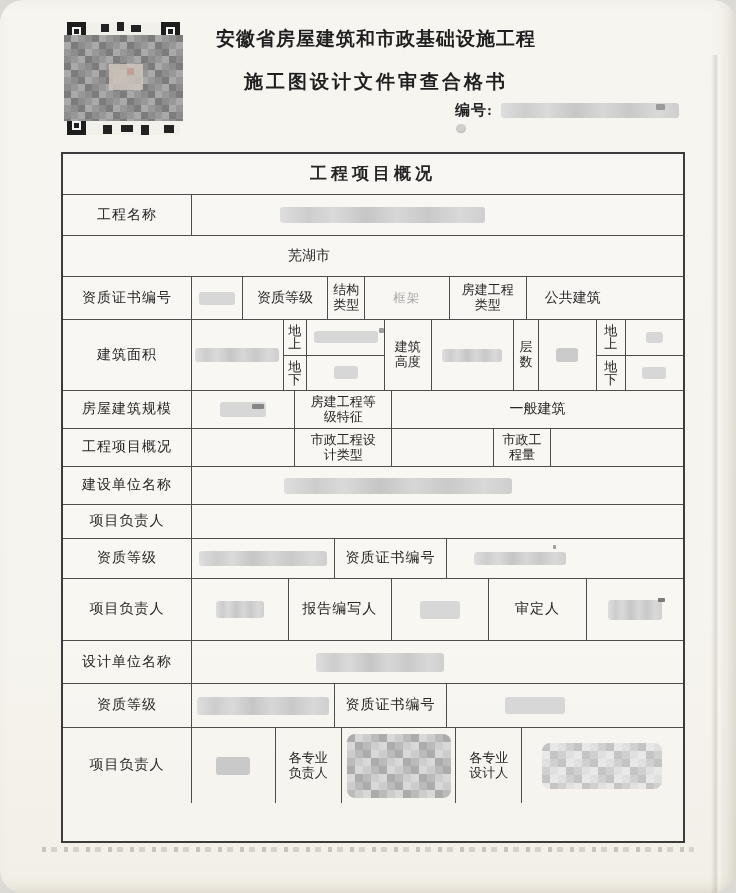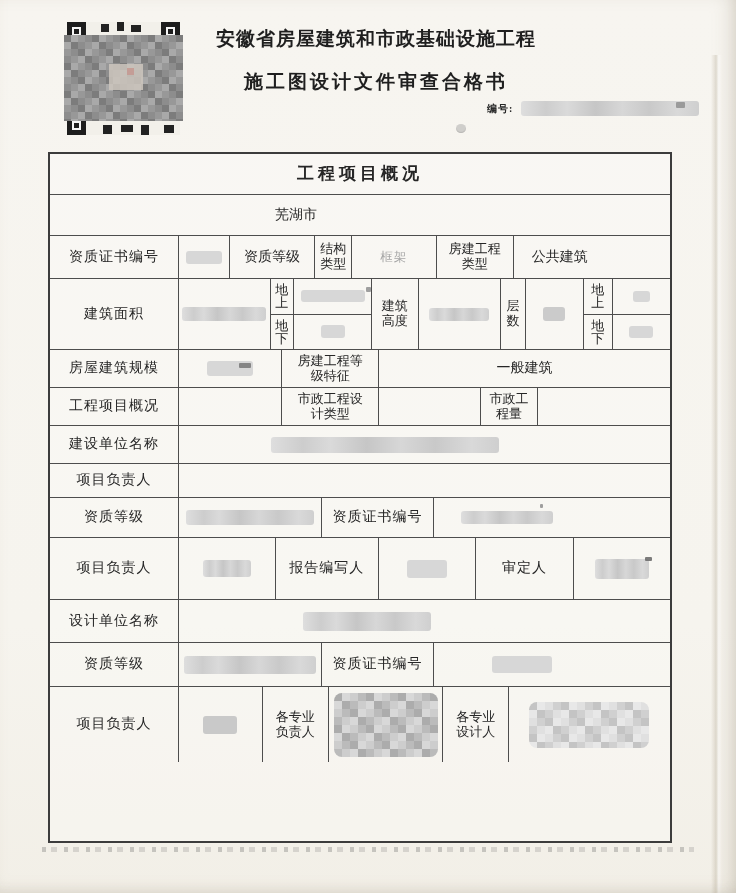--- a/index.html
+++ b/index.html
@@ -2,20 +2,21 @@
 <html><head>
 <meta charset="utf-8">
 <style>
   * { margin:0; padding:0; box-sizing:border-box; }
   html,body { background:#dcdad4; }
   .stage {
     position:relative; width:736px; height:893px; overflow:hidden;
     background: linear-gradient(180deg,#f7f5f0 0%, #f6f4ee 70%, #f2efe7 100%);
     font-family:"Liberation Serif","DejaVu Serif",serif;
     color:#262626;
+    border-radius:23px;
   }
   .stage::after{ content:""; position:absolute; inset:0; pointer-events:none;
     box-shadow: inset -14px 0 22px -14px rgba(150,140,120,.45), inset 0 -10px 18px -12px rgba(150,140,120,.35);}
   .crease { position:absolute; top:55px; left:711px; width:11px; height:838px;
     background:linear-gradient(90deg, rgba(0,0,0,0) 0%, rgba(170,158,135,.30) 45%, rgba(255,255,255,.5) 70%, rgba(0,0,0,0) 100%); }
 
   
   .qr { position:absolute; left:67px; top:22px; width:113px; height:113px; background:#f2f0ea; }
   .qr .fp { position:absolute; width:19px; height:19px; border:5px solid #1d1d1d; background:#f5f5f5; }
   .qr .fp i { position:absolute; inset:2px; background:#1d1d1d; display:block; }
@@ -26,39 +27,39 @@
       repeating-conic-gradient(#9d9d9d 0% 25%, #8a8a8a 0% 50%) 0 0/14px 14px;
   }
   .qr-light { position:absolute; left:42px; top:42px; width:34px; height:26px; background:#ccc5bd; opacity:.85; }
   .qr-red { position:absolute; left:60px; top:46px; width:7px; height:7px; background:#c49a92; opacity:.9; }
 
   
   .titles { position:absolute; left:190px; top:26px; width:372px; text-align:center; }
   .t1 { font-size:19px; font-weight:700; letter-spacing:1px; color:#1f1f1f; }
   .t2 { font-size:19px; font-weight:700; letter-spacing:3px; margin-top:17px; color:#1f1f1f; }
   .docnum { position:absolute; left:455px; top:101px; display:flex; align-items:center; }
-  .dn-label { font-size:10px; font-weight:700; letter-spacing:1px;margin-left:32px; }
+  .dn-label { font-size:15px; font-weight:700; letter-spacing:1px; }
   .dot { position:absolute; left:456px; top:124px; width:10px; height:9px; border-radius:50%; background:#cfcecb; box-shadow:inset 0 -1px 1px rgba(0,0,0,.12); }
 
   
   .blur { position:relative; display:inline-block; height:15px; border-radius:3px;
     background:#d7d7d7; filter:blur(.5px); }
   .ghost { background:linear-gradient(90deg,#dedede 0%,#cdcdcd 14%,#dadada 26%,#c6c6c6 42%,#d7d7d7 57%,#c9c9c9 72%,#d9d9d9 88%,#cfcfcf 100%); }
   .tick { position:absolute; right:-7px; top:0; width:9px; height:6px; background:#8f8f8f; border-radius:1px; opacity:.85; }
   .b-mosaic { border-radius:8px; filter:blur(.7px);
     background:
       repeating-conic-gradient(rgba(255,255,255,.30) 0% 25%, rgba(0,0,0,.06) 0% 50%) 8px 8px/32px 32px,
       repeating-conic-gradient(#c7c7c7 0% 25%, #b7b7b7 0% 50%) 0 0/16px 16px; }
   .b-mosaic.light {
     background:
       repeating-conic-gradient(rgba(255,255,255,.4) 0% 25%, rgba(0,0,0,.04) 0% 50%) 8px 8px/32px 32px,
       repeating-conic-gradient(#d9d9d9 0% 25%, #cccccc 0% 50%) 0 0/16px 16px; }
 
   
-  .grid-table { position:absolute; left:48px; top:152px; width:624px; height:691px;
+  .grid-table { position:absolute; left:61px; top:152px; width:624px; height:691px;
     border:2px solid #3c3c3c; display:flex; flex-direction:column; background:rgba(255,255,255,.25); }
   .row { display:flex; width:100%; }
   .row + .row { border-top:1px solid #4d4d4d; }
   .cell { border-left:1px solid #4d4d4d; display:flex; align-items:center; justify-content:center;
     text-align:center; white-space:pre-line; font-size:14px; line-height:1.15; overflow:hidden; }
   .cell:first-child { border-left:none; }
   .lab { letter-spacing:1px; }
   .bold { font-weight:400; }
   .small { font-size:13px; }
   .title-cell { width:100%; font-size:17px; font-weight:700; letter-spacing:4px; }
@@ -115,20 +116,26 @@
       </span>
   </div>
   <div class="dot"></div>
 
   <div class="grid-table">
 
     <div class="row" style="height:40px">
       <div class="cell title-cell">工程项目概况</div>
     </div>
 
+    <div class="row" style="height:41px">
+      <div class="cell lab" style="width:20.67%">工程名称</div>
+      <div class="cell" style="width:79.33%">
+        <span class="blur ghost" style="width:205px;height:16px;transform:translateX(-55px)"></span>
+      </div>
+    </div>
 
     <div class="row" style="height:41px">
       <div class="cell val" style="width:79.33%">芜湖市</div>
     </div>
 
     <div class="row" style="height:43px">
       <div class="cell lab" style="width:20.67%">资质证书编号</div>
       <div class="cell" style="width:8.18%">
         <span class="blur" style="width:36px;height:13px"></span>
       </div>

